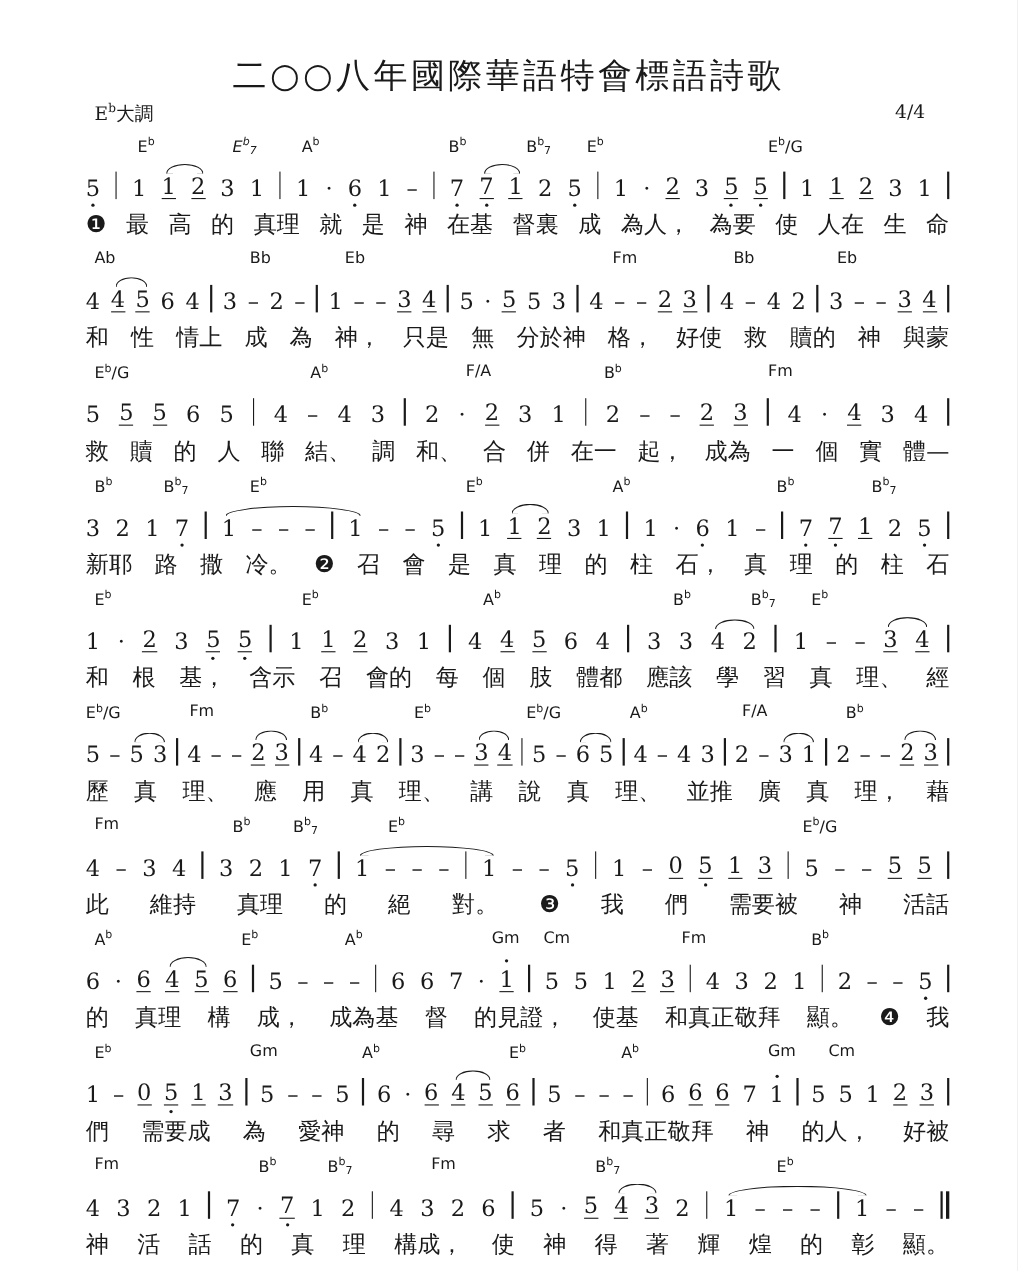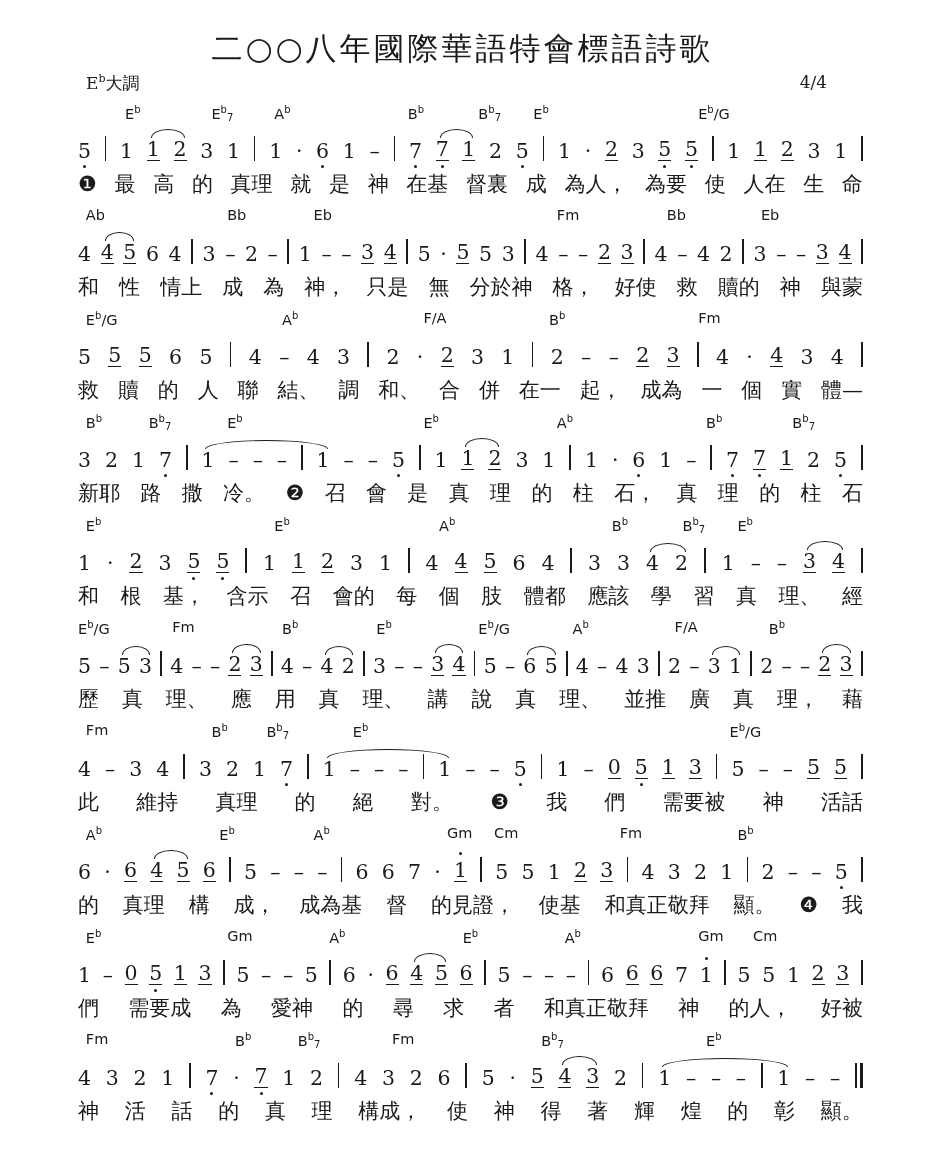--- a/index.html
+++ b/index.html
@@ -1,21 +1,21 @@
 <!DOCTYPE html>
 <html><head>
 <meta charset="utf-8">
 <style>
   html,body{margin:0;padding:0;background:#e8e8e8;}
   .page{position:relative;width:925px;height:1161px;background:#ffffff;margin:0 auto;overflow:hidden;
         font-family:"DejaVu Serif","Liberation Serif",serif;color:#1a1a1a;}
-  .title{text-align:center;padding-top:28px;font-size:31px;letter-spacing:3px;white-space:nowrap;}
+  .title{text-align:center;padding-top:48px;font-size:31px;letter-spacing:3px;white-space:nowrap;}
   .hdr{position:relative;height:24px;margin:2px 62px 0 86px;font-size:17px;}
   .key{position:absolute;left:0;top:0;}
-  .time{position:absolute;right:36px;top:0;}
+  .time{position:absolute;right:22px;top:0;}
   .content{margin:8px 62px 0 78px;width:785px;}
   .system{position:relative;height:103px;}
   .chords{position:relative;height:21px;font-family:"DejaVu Sans","Liberation Sans",sans-serif;
           font-size:14.5px;}
   .chord{position:absolute;top:0;white-space:nowrap;}
   .sup{font-size:10px;vertical-align:6px;}
   .s7{font-size:10px;vertical-align:-2px;}
   .keysup{font-size:11px;vertical-align:7px;}
   .notes{position:relative;display:flex;justify-content:space-between;align-items:flex-end;
          height:36px;font-size:20.5px;padding-bottom:9px;}
@@ -41,21 +41,21 @@
 <div class="page">
   <div class="title">二○○八年國際華語特會標語詩歌</div>
   <div class="hdr">
     <span class="key">E<span class="keysup">b</span>大調</span>
     <span class="time">4/4</span>
   </div>
   <div class="content" id="systems">
       <div class="system">
         <div class="chords">
           <span class="chord" style="left: 6%;">E<span class="sup">b</span></span>
-          <span class="chord" style="left: 17%;">E<span class="sup">b</span><span class="s7">7</span></span>
+          <span class="chord" style="left: 17%; font-style: italic;">E<span class="sup">b</span><span class="s7">7</span></span>
           <span class="chord" style="left: 25%;">A<span class="sup">b</span></span>
           <span class="chord" style="left: 42%;">B<span class="sup">b</span></span>
           <span class="chord" style="left: 51%;">B<span class="sup">b</span><span class="s7">7</span></span>
           <span class="chord" style="left: 58%;">E<span class="sup">b</span></span>
           <span class="chord" style="left: 79%;">E<span class="sup">b</span>/G</span>
         </div>
         <div class="notes">
           <span class="tk"><span class="t">5</span><i class="db"></i></span>
           <span class="bar"></span>
           <span class="tk"><span class="t">1</span></span>

